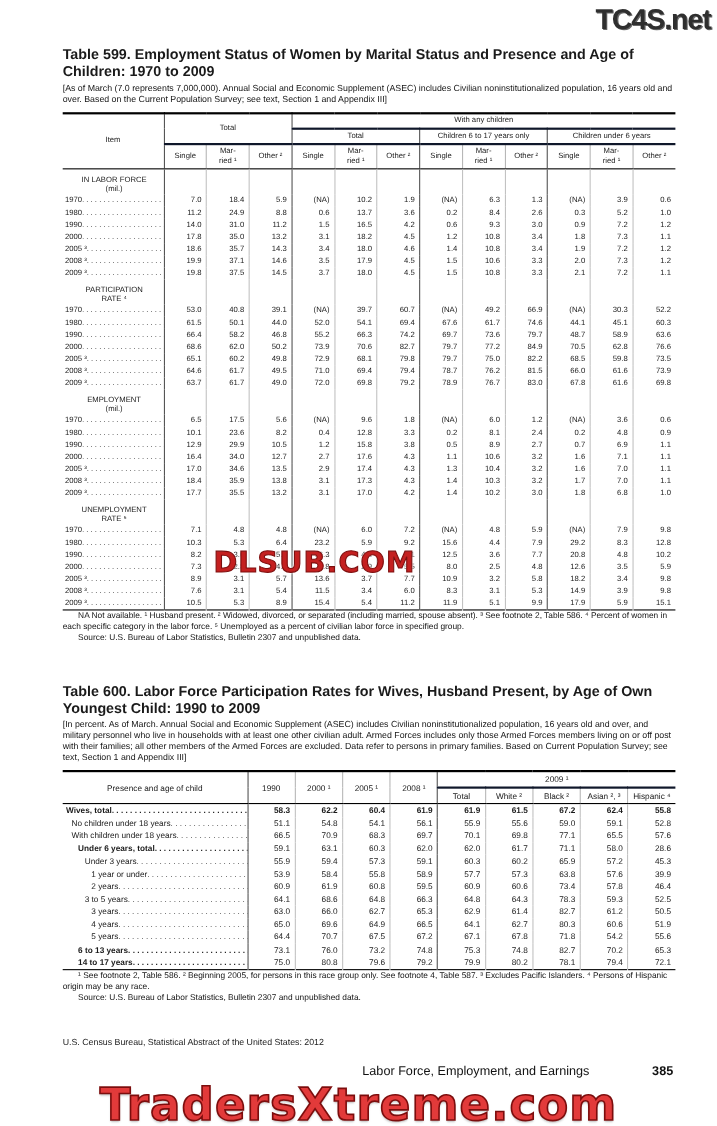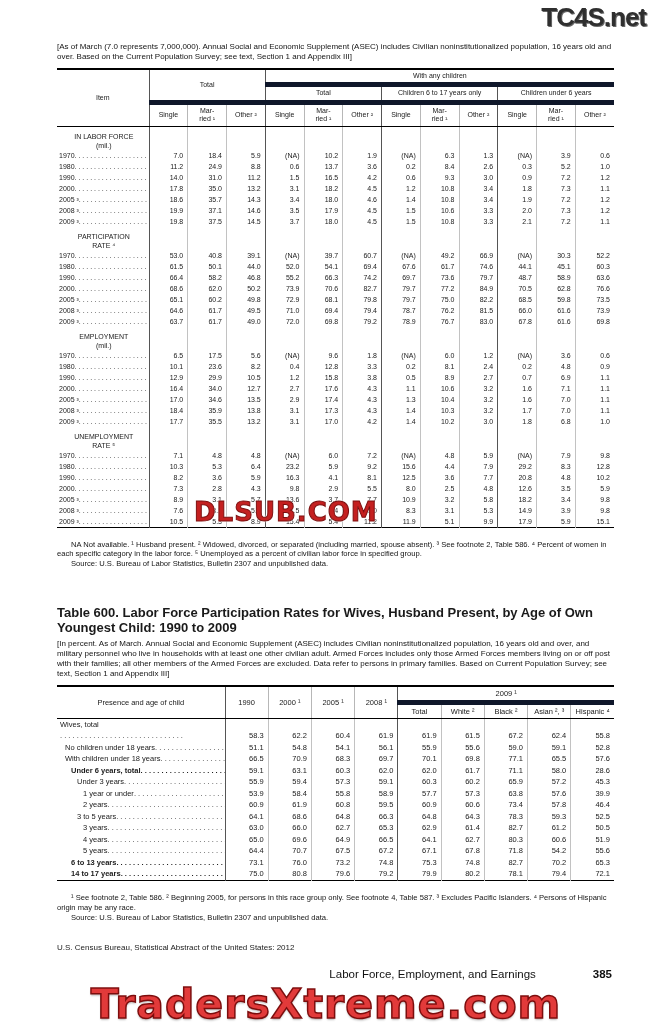--- a/index.html
+++ b/index.html
@@ -10,31 +10,31 @@
     color:#1a1a1a;
   }
   .page {
     position:relative; width:652px; height:1024px; overflow:hidden;
     padding:42px 38px 0 57px; background:#fff;
   }
 
   
   .t-title { font-size:13px; font-weight:bold; line-height:1.18; margin-bottom:3px; }
   .t-sub   { font-size:8px; line-height:1.25; margin-bottom:6px; color:#141414; }
-  .notes   { font-size:7.6px; line-height:1.3; margin-top:12px; text-indent:14px; color:#141414; }
+  .notes   { font-size:7.6px; line-height:1.3; margin-top:0; text-indent:14px; color:#141414; }
   .source  { font-size:7.6px; line-height:1.3; text-indent:14px; color:#141414; }
 
   
   table { border-collapse:collapse; table-layout:fixed; width:100%; background:#fff; }
   .t599 { border-top:2px solid #000; border-bottom:1.5px solid #000; }
   .t600 { border-top:2px solid #000; border-bottom:1.5px solid #000; }
   thead th {
     font-weight:normal; text-align:center; vertical-align:middle;
     padding:2px 1px; line-height:1.2; border-left:1px solid #b7b7b7;
-    border-bottom:5px solid #0f172a; white-space:pre-line;
+    border-bottom:2px solid #0f172a; white-space:pre-line;
   }
   thead th:first-child { border-left:none; }
   th.gb, td.gb { border-left:1px solid #555 !important; }
   th.hb { border-bottom:1.5px solid #000; }
   tbody td { border-left:1px solid #c2c2c2; vertical-align:bottom; }
   tbody td:first-child { border-left:none; }
   td.num { text-align:right; padding-right:4px; }
 
   
   .t599 thead th { font-size:7px; }
@@ -42,21 +42,21 @@
   .t599 td.item { padding-left:2px; }
   .t599 td.yr { display:flex; align-items:baseline; }
   .t599 tr.sec-row td { padding-top:5px; }
   .sec { text-align:center; }
   .sec div { line-height:9px; font-size:7px; }
 
   
   .t600 thead th { font-size:7.5px; }
   .t600 tbody td { font-size:7.5px; line-height:11.5px; }
   .t600 td.yr { display:flex; align-items:baseline; }
-  tr.bold td, tr.bold .dots::before { font-weight:normal;flex-direction:column; }
+  tr.bold td, tr.bold .dots::before { font-weight:bold; }
   .ind0 { padding-left:3px; } .ind1 { padding-left:8px; } .ind2 { padding-left:14px;font-weight:bold; }
   .ind3 { padding-left:20px; } .ind4 { padding-left:26px; }
 
   .ylab { white-space:nowrap; }
   .dots { flex:1 1 auto; overflow:hidden; white-space:nowrap; color:#1a1a1a; }
   .dots::before { content:" . . . . . . . . . . . . . . . . . . . . . . . . . . . . . ."; }
 
   .block600 { margin-top:36px; }
 
   
@@ -90,20 +90,21 @@
     text-shadow:0 2px 2px rgba(0,0,0,0.25);
     font-family:"DejaVu Sans", sans-serif;
   }
 </style>
 </head>
 <body>
 
 <div class="page">
 
   <div>
+    <h1 class="t-title">Table 599. Employment Status of Women by Marital Status and Presence and Age of Children: 1970 to 2009</h1>
     <p class="t-sub">[As of March (7.0 represents 7,000,000). Annual Social and Economic Supplement (ASEC) includes Civilian noninstitutionalized population, 16 years old and over. Based on the Current Population Survey; see text, Section 1 and Appendix III]</p>
 
     <table class="t599">
       <colgroup>
         <col style="width:92px">
         <col>
           <col>
           <col>
           <col>
           <col>

